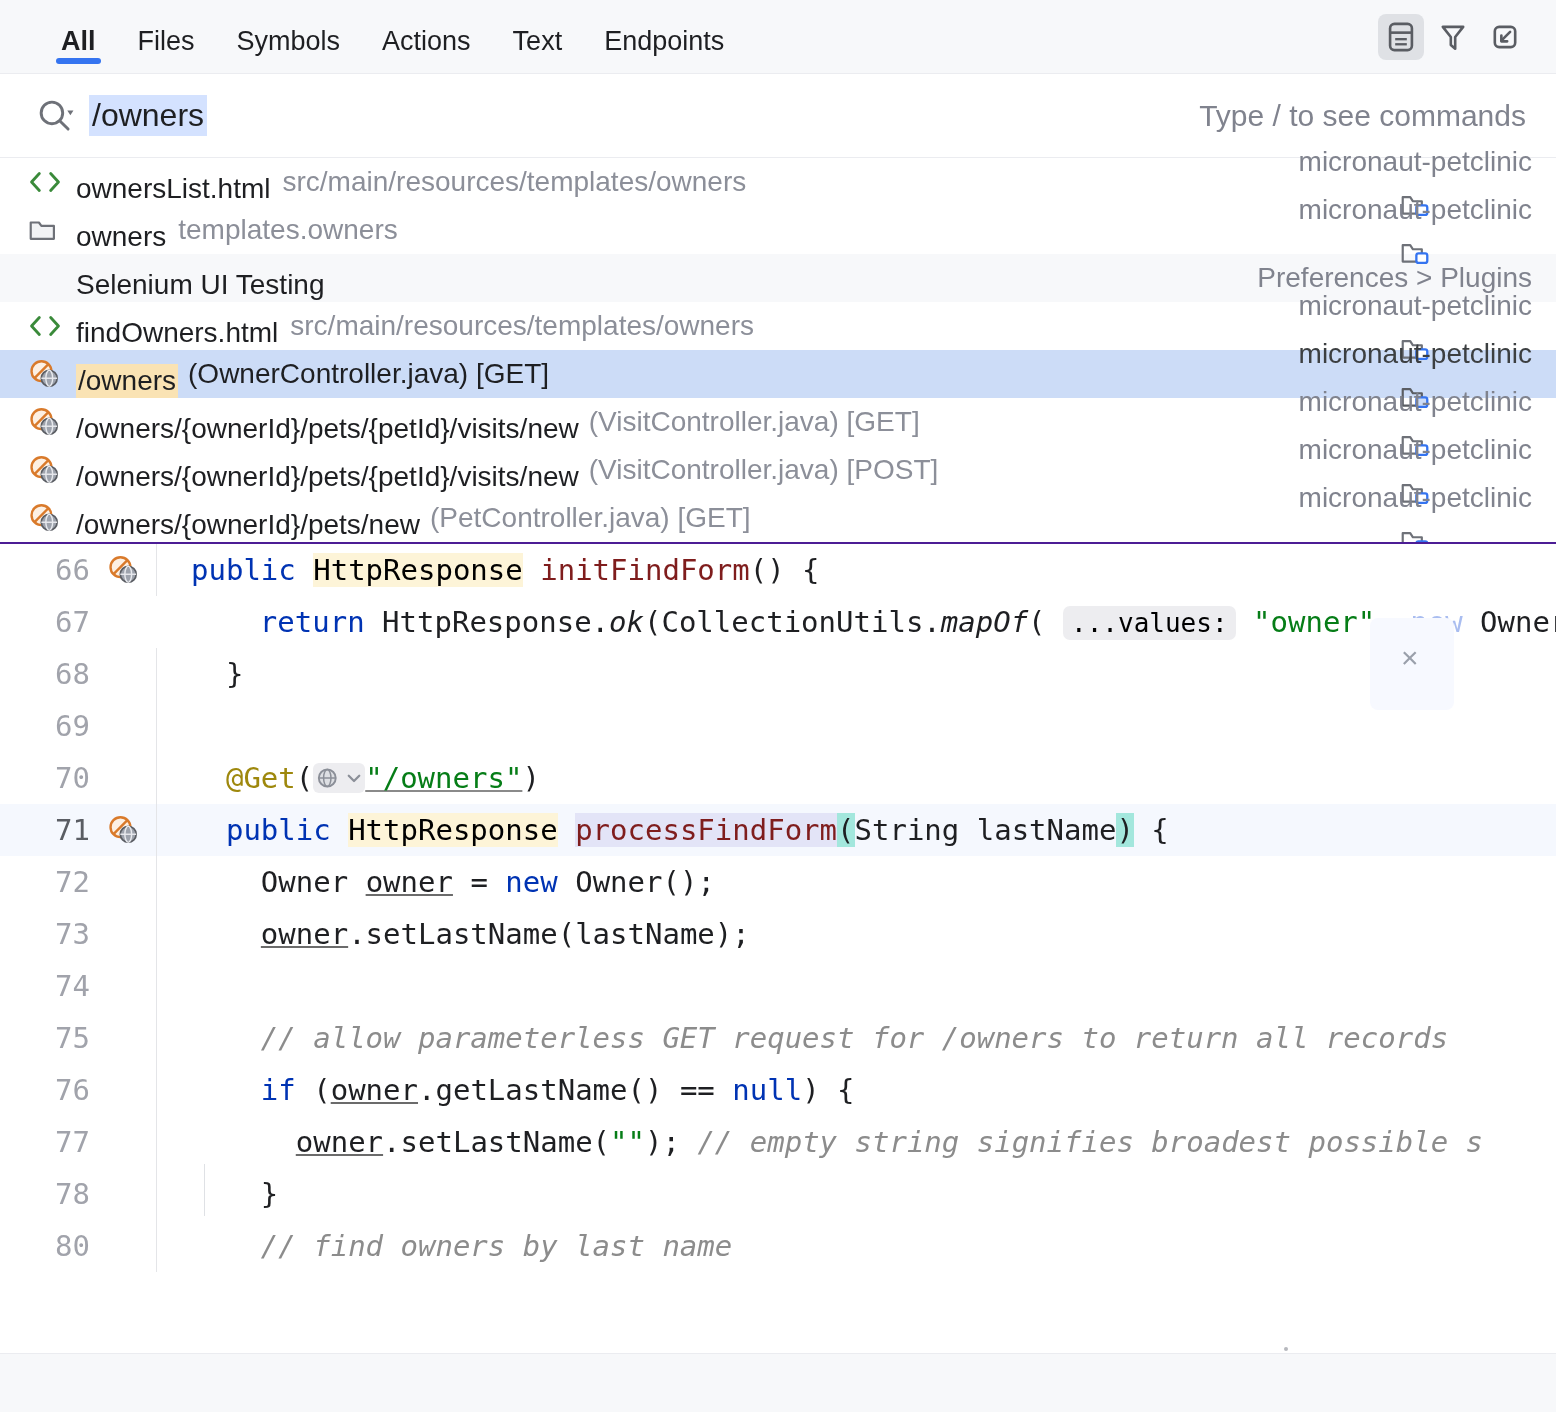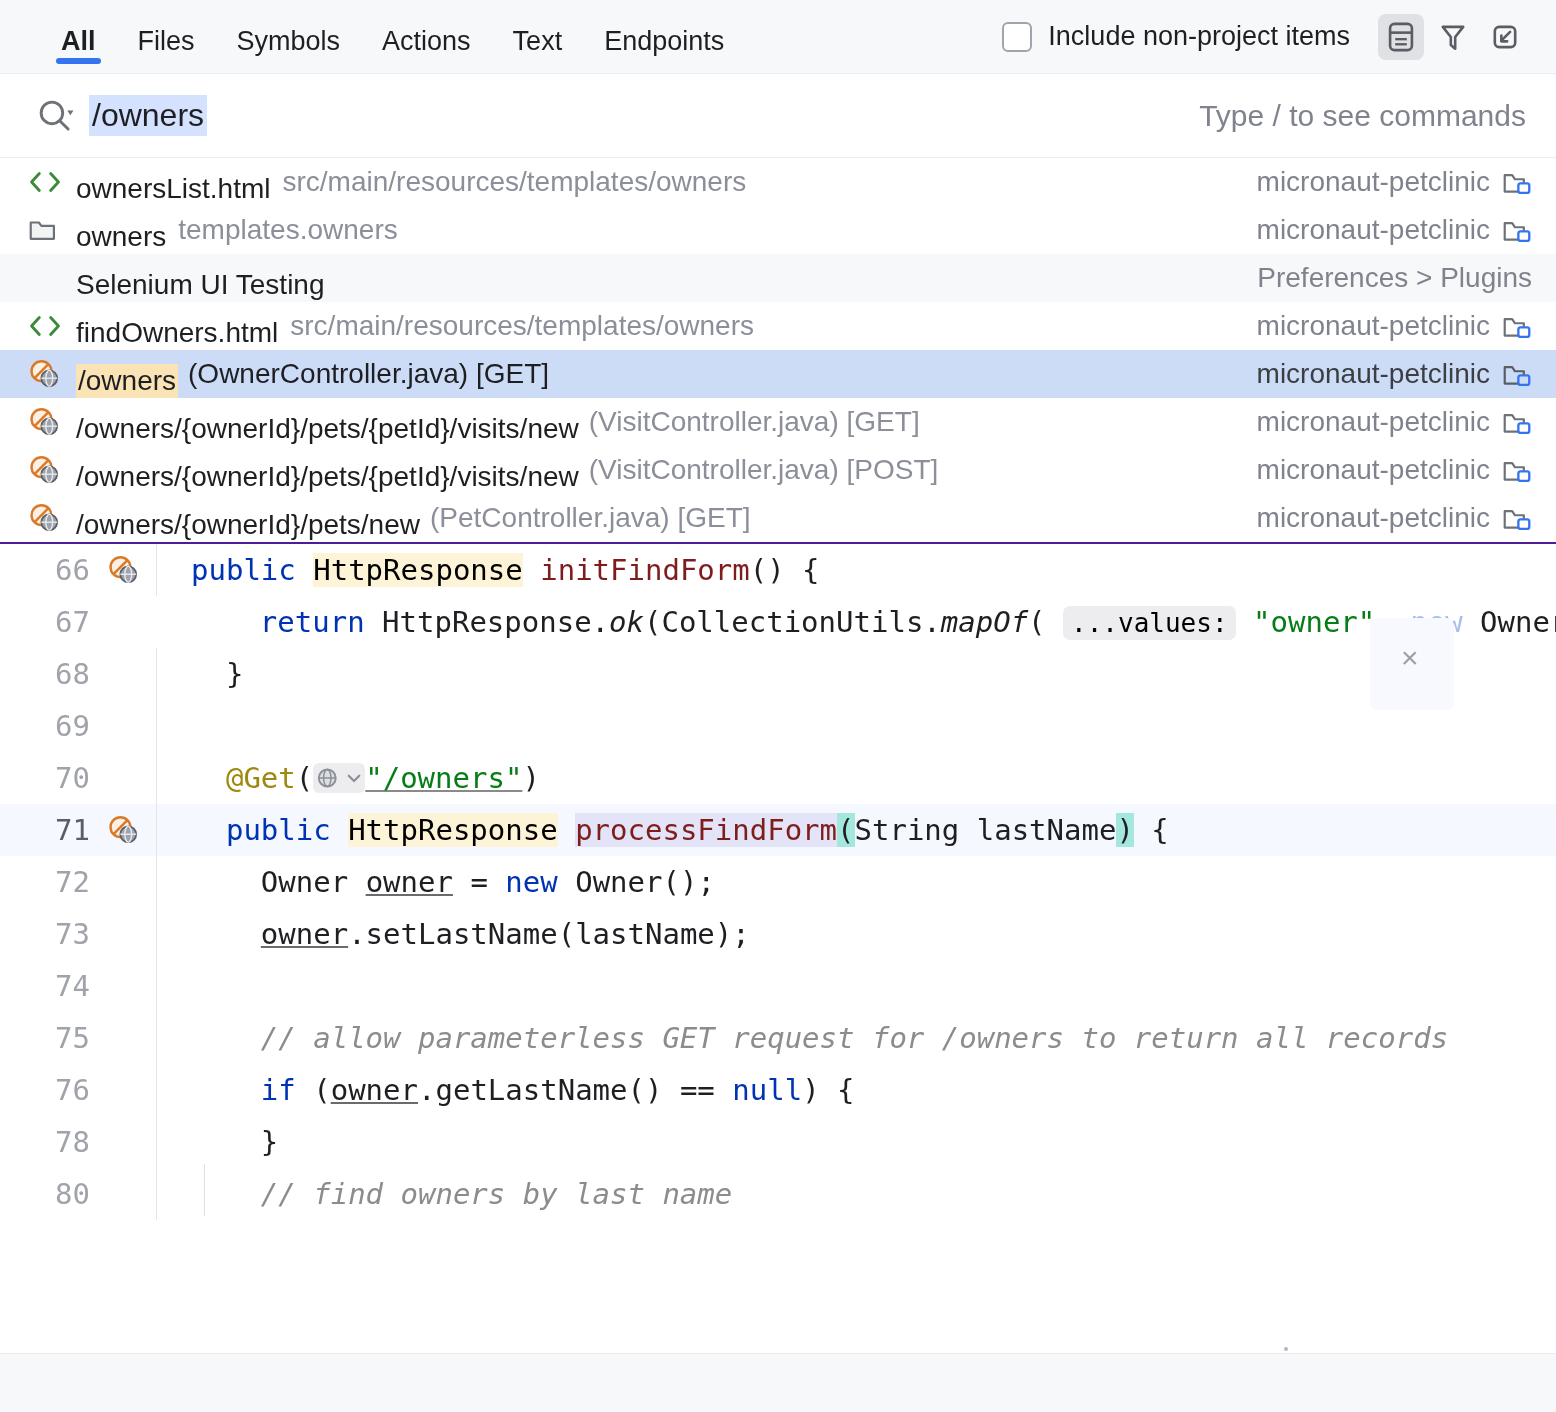--- a/index.html
+++ b/index.html
@@ -154,20 +154,21 @@
     margin-left: 12px;
   }
   .rsub.tight { margin-left: 10px; }
   .rright {
     margin-left: auto;
     display: flex;
     align-items: center;
     gap: 12px;
     color: #80838e;
     font-size: 28px;
+    flex-direction: column;
   }
   .rright.dark { color: #3c3f41; }
   .module-name { white-space: nowrap; }
 
   
   .preview {
     flex: 1;
     background: #ffffff;
     position: relative;
     overflow: hidden;
@@ -291,24 +292,20 @@
 
   <div class="tabbar">
     <div class="tab active"><span>All</span></div>
     <div class="tab"><span>Files</span></div>
     <div class="tab"><span>Symbols</span></div>
     <div class="tab"><span>Actions</span></div>
     <div class="tab"><span>Text</span></div>
     <div class="tab"><span>Endpoints</span></div>
 
     <div class="tabbar-right">
-      <div class="chk-wrap">
-        <div class="chk"></div>
-        <div class="chk-label">Include non-project items</div>
-      </div>
 
       <div class="ticon selected">
         <svg width="30" height="32" viewBox="0 0 20 22" fill="none">
           <rect x="2.5" y="2" width="15" height="18" rx="3" stroke="#5a5d63" stroke-width="1.8"></rect>
           <line x1="2.5" y1="8" x2="17.5" y2="8" stroke="#5a5d63" stroke-width="1.8"></line>
           <line x1="6" y1="12.5" x2="14" y2="12.5" stroke="#5a5d63" stroke-width="1.6"></line>
           <line x1="6" y1="16" x2="14" y2="16" stroke="#5a5d63" stroke-width="1.6"></line>
         </svg>
       </div>
 
@@ -588,20 +585,26 @@
       <div class="codetext">    <span class="cmt">// allow parameterless GET request for /owners to return all records</span></div>
     </div>
 
     <div class="codeline">
       <div class="lnum">76</div>
       <div class="gutter-icon"></div>
       <div class="gutter-rule"></div>
       <div class="codetext">    <span class="kw">if</span> <span class="plain">(</span><span class="plain underln">owner</span><span class="plain">.getLastName() ==</span> <span class="kw">null</span><span class="plain">) {</span></div>
     </div>
 
+    <div class="codeline">
+      <div class="lnum">77</div>
+      <div class="gutter-icon"></div>
+      <div class="gutter-rule"></div>
+      <div class="codetext">      <span class="plain underln">owner</span><span class="plain">.setLastName(</span><span class="str">""</span><span class="plain">);</span> <span class="cmt">// empty string signifies broadest possible s</span></div>
+    </div>
 
     <div class="codeline">
       <div class="lnum">78</div>
       <div class="gutter-icon"></div>
       <div class="gutter-rule"></div>
       <div class="codetext">    <span class="plain">}</span></div>
     </div>
 
 
     <div class="codeline">

